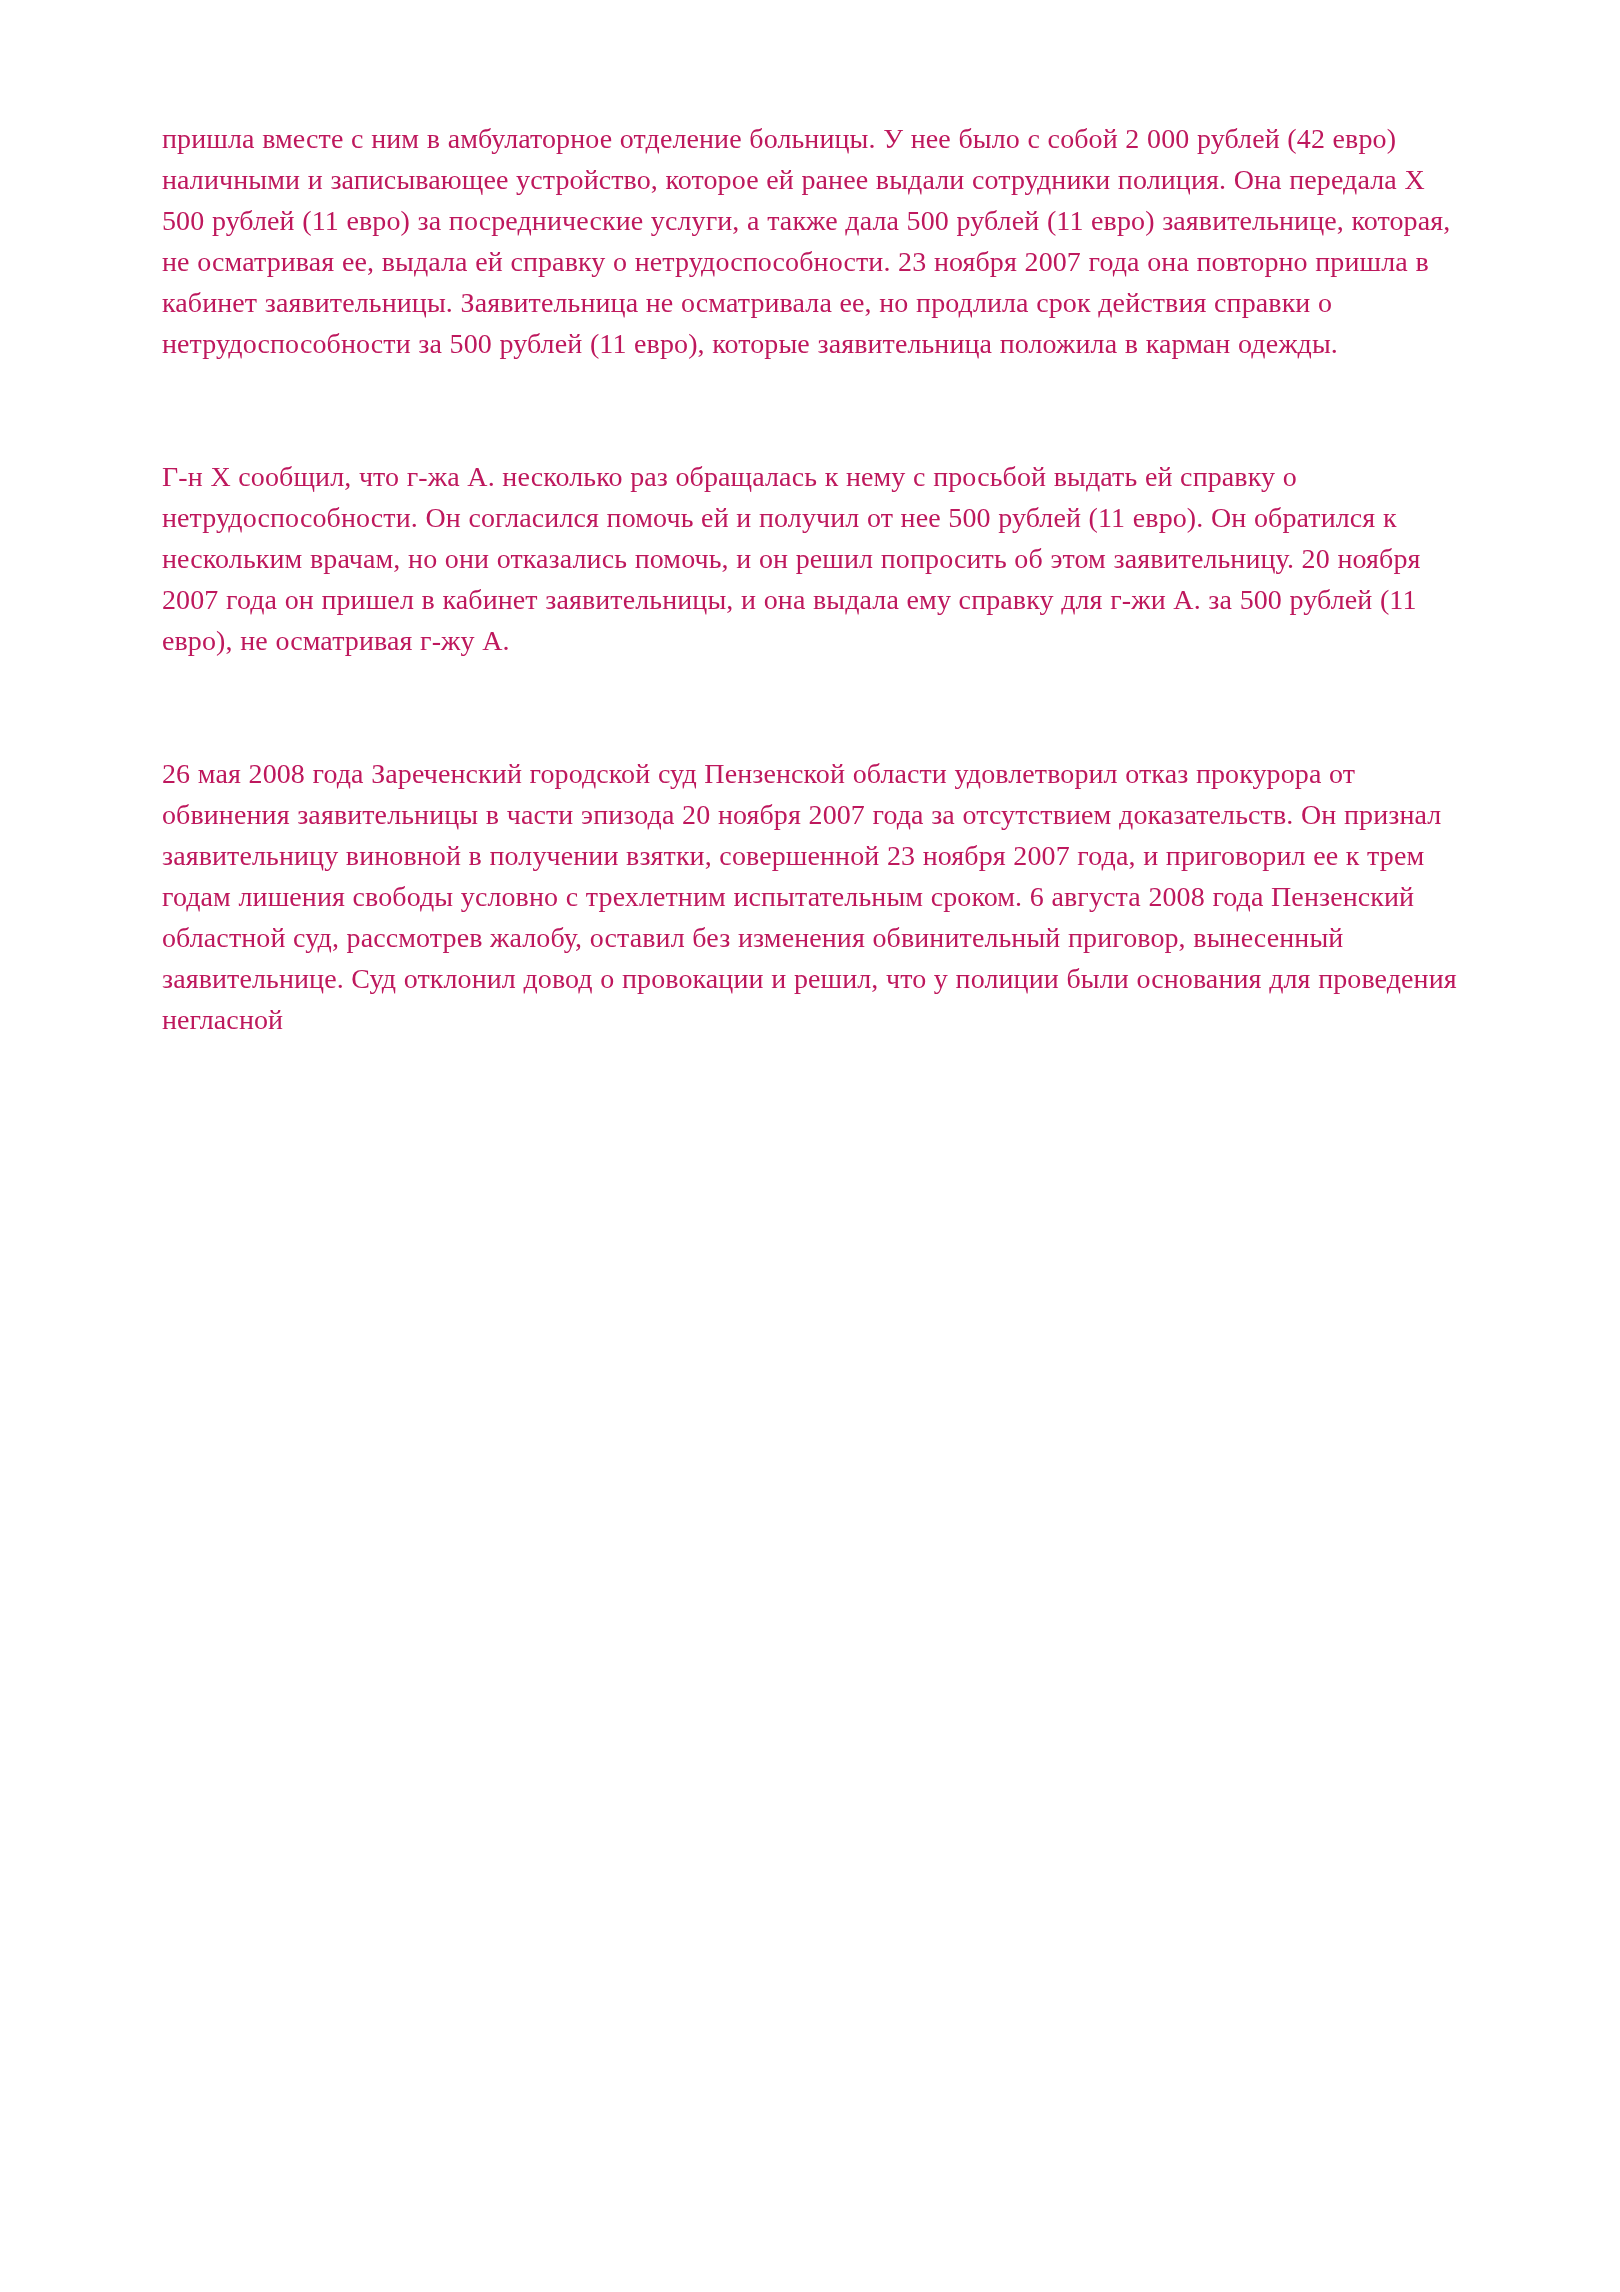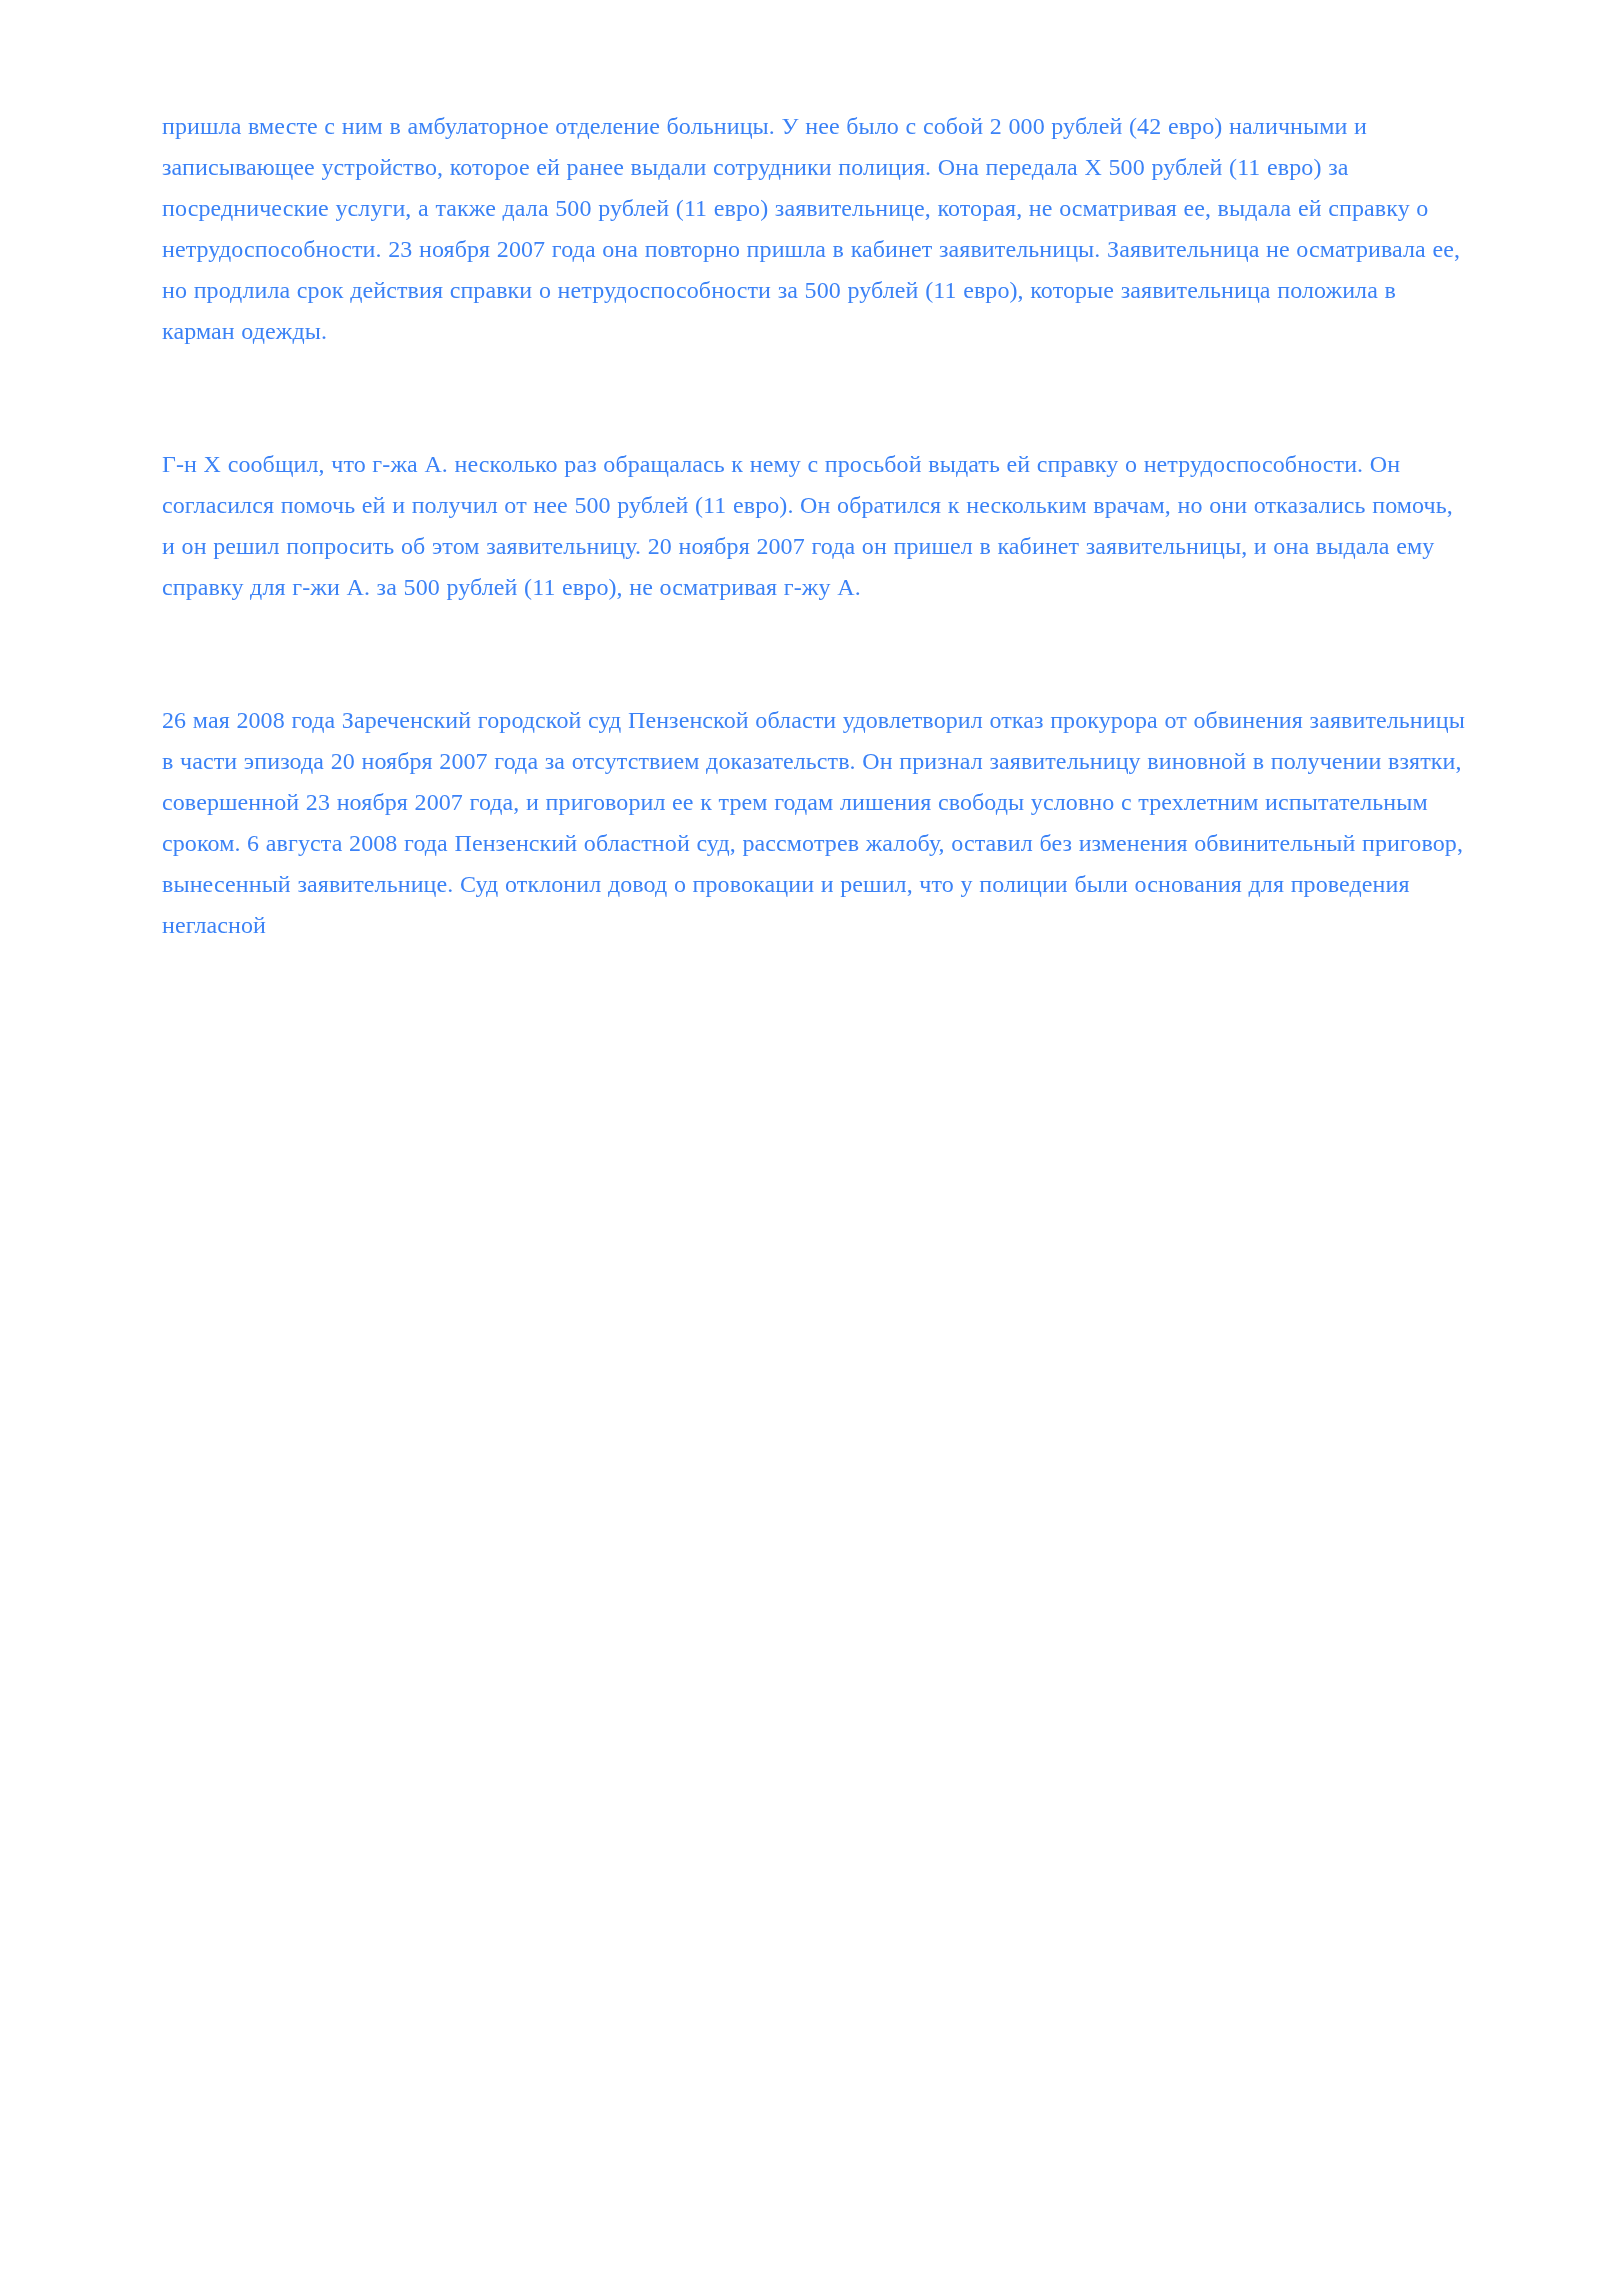--- a/index.html
+++ b/index.html
@@ -14,25 +14,25 @@
     font-family: "Liberation Serif", serif;
   }
   .page {
     box-sizing: border-box;
     width: 1620px;
     height: 2293px;
     background: #ffffff;
     padding: 106px 155px 0 162px;
   }
   .para {
-    margin: 0 0 92px 0;
+    margin: 12px 0 92px 0;
     width: 1306px;
-    font-size: 24px;
+    font-size: 28px;
     line-height: 41px;
-    color: #3b82f6;
+    color: #be185d;
     text-align: left;
     letter-spacing: 0.1px;
     word-spacing: 0.5px;
   }
 </style>
 </head>
 <body>
 
 <div class="page">
   <p class="para">пришла вместе с ним в амбулаторное отделение больницы. У нее было с собой 2 000 рублей (42 евро) наличными и записывающее устройство, которое ей ранее выдали сотрудники полиция. Она передала X 500 рублей (11 евро) за посреднические услуги, а также дала 500 рублей (11 евро) заявительнице, которая, не осматривая ее, выдала ей справку о нетрудоспособности. 23 ноября 2007 года она повторно пришла в кабинет заявительницы. Заявительница не осматривала ее, но продлила срок действия справки о нетрудоспособности за 500 рублей (11 евро), которые заявительница положила в карман одежды.</p>

